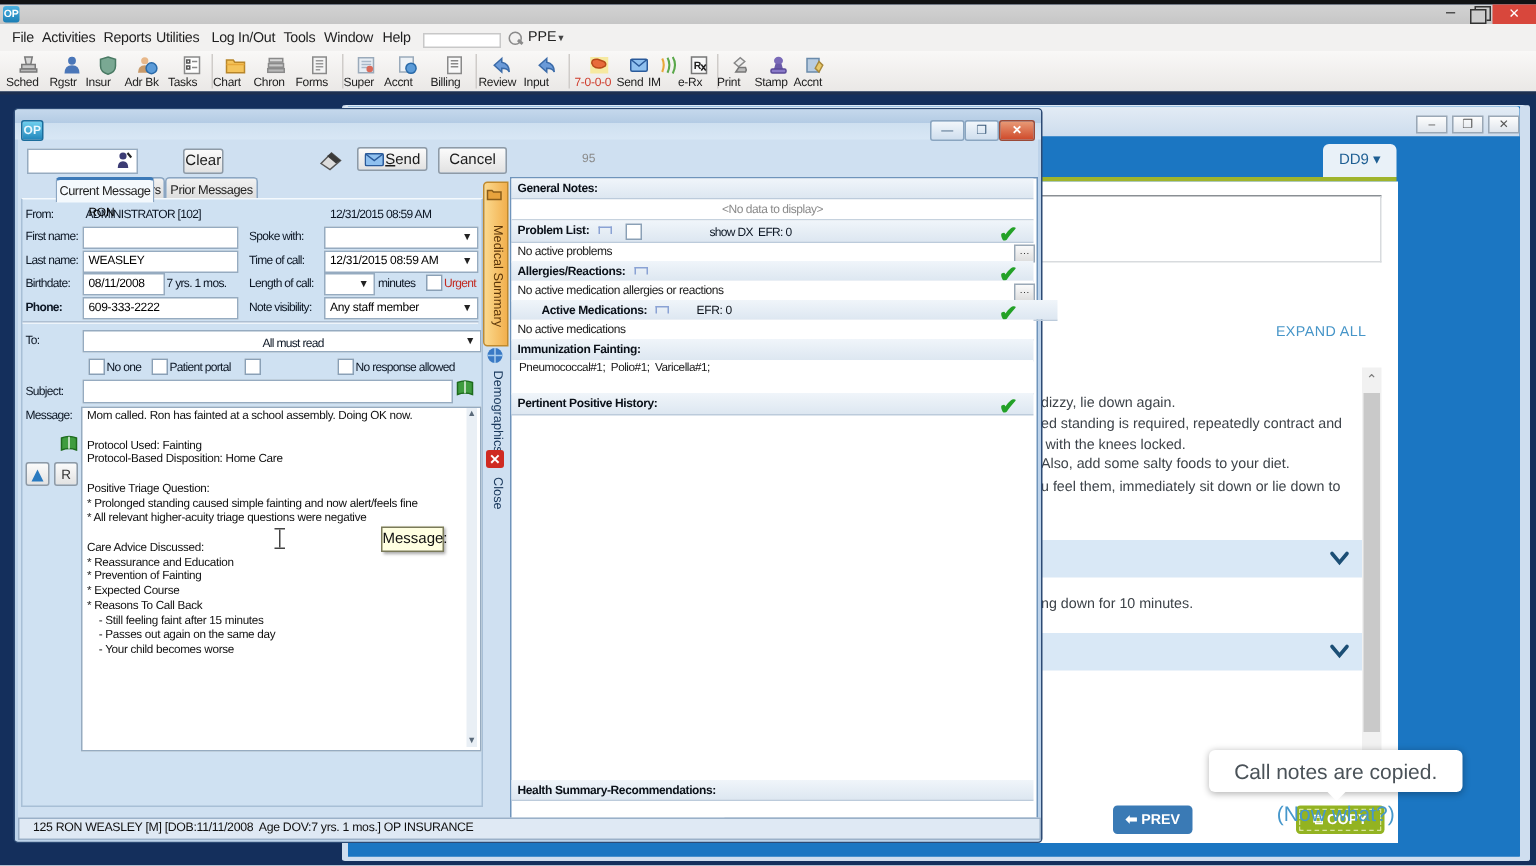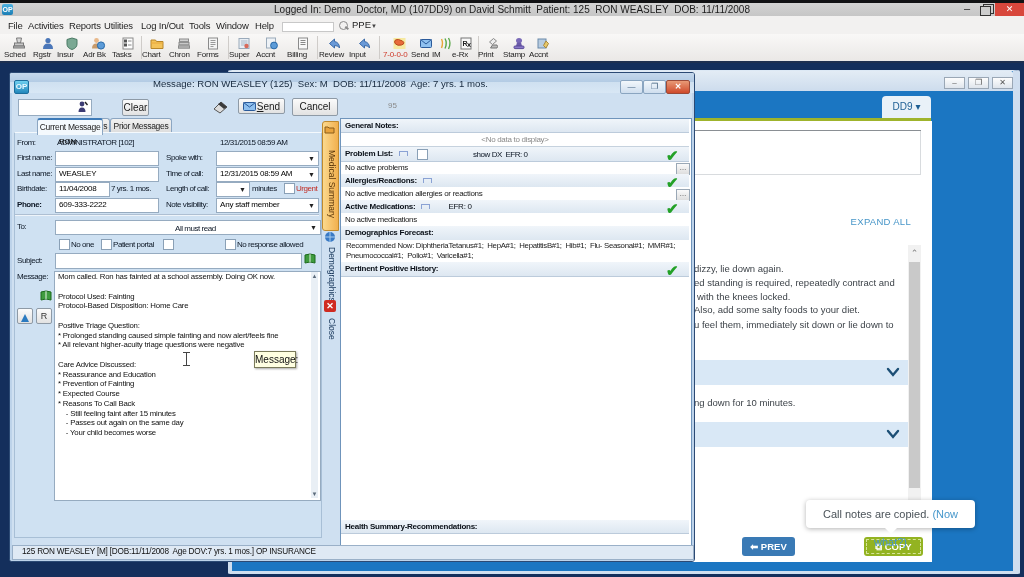--- a/index.html
+++ b/index.html
@@ -40,21 +40,21 @@
 #cardbox{left:620px;top:131px;width:300px;height:43px;border-bottom:1px solid #d8dbde;border-right:1px solid #d8dbde;background:#fff;}
 #expand{left:790px;top:216px;width:121px;text-align:right;font-size:9.5px;letter-spacing:.3px;color:#4695c8;}
 .cardtxt{position:absolute;font-size:9.5px;color:#3d4349;white-space:nowrap;}
 #vsb{left:908px;top:245px;width:13px;height:278px;background:#f1f1f1;}
 #vsbarr{left:908px;top:247px;width:13px;height:12px;color:#7a7a7a;font-size:9px;text-align:center;line-height:12px;}
 #vsbthumb{left:909px;top:262px;width:11px;height:226px;background:#c9c9c9;}
 .secbar{position:absolute;left:620px;width:288px;height:25px;background:#d9e8f6;}
 .chev{position:absolute;left:884px;width:18px;height:18px;}
 #prevbtn{left:742px;top:537px;width:53px;height:19px;background:#3a7ab5;border-radius:3px;color:#fff;font-size:9.5px;font-weight:bold;line-height:19px;text-align:center;}
 #copybtn{left:864px;top:537px;width:59px;height:19px;background:#93b321;border-radius:3px;outline:1px dashed #d6e49a;outline-offset:-3px;color:#fff;font-size:9.5px;font-weight:bold;line-height:19px;text-align:center;}
-#tooltip{left:806px;top:500px;width:169px;height:28px;background:#fff;border-radius:4px;box-shadow:0 1px 5px rgba(0,0,0,.3);font-size:11px;color:#4a5258;line-height:28px;text-align:center;}
+#tooltip{left:806px;top:500px;width:169px;height:28px;background:#fff;border-radius:4px;box-shadow:0 1px 5px rgba(0,0,0,.3);font-size:14px;color:#4a5258;line-height:28px;text-align:center;}
 #tooltip a{color:#4697cb;text-decoration:none;}
 #ttcaret{left:884px;top:527px;width:0;height:0;border-left:7px solid transparent;border-right:7px solid transparent;border-top:7px solid #fff;}
 
 #dlg{left:9px;top:72px;width:684px;height:488px;background:#cfe0f1;border:1px solid #2c4a74;border-radius:3px;}
 #dlgframe{left:10px;top:73px;width:680px;height:484px;border:2px solid #bdd3ea;border-radius:2px;}
 #dlgtitle{left:10px;top:73px;width:684px;height:20px;background:linear-gradient(#c5d8ec,#b3cbe4 45%,#cfe0f0 46%,#d8e7f5);border-radius:2px 2px 0 0;}
 #dlgtitletxt{left:153px;top:78px;font-size:9.6px;color:#16293e;}
 #dlgicon{left:14px;top:80px;width:13px;height:12px;background:linear-gradient(#6fd0ef,#2287bc);border:1px solid #1b6d9c;border-radius:2px;color:#eaf8ff;font-size:8px;line-height:12px;text-align:center;font-weight:bold;}
 .dwb{position:absolute;top:80px;width:21px;height:12px;border:1px solid #8aa5c0;background:linear-gradient(#f2f7fb,#cfdeee);color:#3a5a7a;font-size:8px;text-align:center;line-height:11px;border-radius:2px;}
 #dclose{left:666px;top:80px;width:22px;height:12px;border:1px solid #9a4a38;background:linear-gradient(#e89a76,#cf4a2b);color:#fff;font-size:8px;text-align:center;line-height:12px;border-radius:2px;font-weight:bold;}
@@ -80,21 +80,20 @@
 
 #msgtext{left:58px;top:272px;width:250px;font-size:7.8px;letter-spacing:-.2px;line-height:9.75px;color:#101010;white-space:pre;}
 #statusbar{left:12px;top:545px;width:680px;height:13px;background:#dfe9f4;border:1px solid #9ab0c8;font-size:8.2px;letter-spacing:-.2px;line-height:12px;color:#101010;}
 </style>
 </head>
 <body>
 <div id="screen">
 
   <div class="abs" id="topblack"></div>
   <div class="abs" id="titlebar"></div>
-  <div class="abs" id="titletxt">Logged In: Demo&nbsp; Doctor, MD (107DD9) on David Schmitt&nbsp; Patient: 125&nbsp; RON WEASLEY&nbsp; DOB: 11/11/2008</div>
   <div class="abs" id="opicon">OP</div>
   <div class="abs" id="mainmin">–</div>
   <div class="abs" id="mainmax2"></div>
     <div class="abs" id="mainmax"></div>
   <div class="abs" id="mainclose">✕</div>
   <div class="abs" id="menubar"></div>
   <div class="mi" style="left:8px;">File</div>
   <div class="mi" style="left:28px;">Activities</div>
   <div class="mi" style="left:69px;">Reports</div>
   <div class="mi" style="left:104px;">Utilities</div>
@@ -293,21 +292,20 @@
       <path d="M4 6 L9 12 L14 6" fill="none" stroke="#1c4f76" stroke-width="2.4" stroke-linecap="round"></path>
     </svg>
   <div class="abs" id="prevbtn">⬅ PREV</div>
   <div class="abs" id="copybtn">⧉ COPY</div>
   <div class="abs" id="tooltip">Call notes are copied. <a>(Now what?)</a></div>
   <div class="abs" id="ttcaret"></div>
 
   <div class="abs" id="dlg"></div>
   <div class="abs" id="dlgframe"></div>
   <div class="abs" id="dlgtitle"></div>
-  <div class="abs" id="dlgtitletxt">Message: RON WEASLEY (125)&nbsp; Sex: M&nbsp; DOB: 11/11/2008&nbsp; Age: 7 yrs. 1 mos.</div>
   <div class="abs" id="dlgicon">OP</div>
   <div class="dwb" style="left:620px;">—</div>
   <div class="dwb" style="left:643px;">❐</div>
   <div class="abs" id="dclose">✕</div>
   <div id="dlgbody">
 
     <div class="fld" style="left:18px;top:99px;width:72px;height:15px;"></div>
     <svg class="abs" style="left:77px;top:100px;width:12px;height:13px;" viewBox="0 0 12 13">
         <circle cx="5" cy="4" r="2.4" fill="#3c3c74"></circle>
         <path d="M1.5 12 Q1.5 7.5 5 7.5 Q8.5 7.5 8.5 12 Z" fill="#3c3c74"></path>
@@ -342,21 +340,21 @@
     <div class="cmbarr" style="left:308px;top:155px;">▼</div>
     <div class="lbl" style="left:17px;top:169px;">Last name:</div>
     <div class="fld" style="left:55px;top:167px;width:102px;height:13px;"></div>
     <div class="val" style="left:59px;top:169px;">WEASLEY</div>
     <div class="lbl" style="left:166px;top:169px;">Time of call:</div>
     <div class="cmb" style="left:216px;top:167px;width:101px;height:13px;"></div>
     <div class="val" style="left:220px;top:169px;">12/31/2015 08:59 AM</div>
     <div class="cmbarr" style="left:308px;top:171px;">▼</div>
     <div class="lbl" style="left:17px;top:184px;">Birthdate:</div>
     <div class="fld" style="left:55px;top:182px;width:53px;height:13px;"></div>
-    <div class="val" style="left:59px;top:184px;">11/04/2008</div>
+    <div class="val" style="left:59px;top:184px;">08/11/2008</div>
     <div class="lbl" style="left:111px;top:184px;">7 yrs. 1 mos.</div>
     <div class="lbl" style="left:166px;top:184px;">Length of call:</div>
     <div class="cmb" style="left:216px;top:182px;width:32px;height:13px;"></div>
     <div class="cmbarr" style="left:239px;top:186px;">▼</div>
     <div class="lbl" style="left:252px;top:184px;">minutes</div>
     <div class="cb" style="left:284px;top:183px;"></div>
     <div class="lbl" style="left:296px;top:184px;color:#c22a21;">Urgent</div>
     <div class="lbl" style="left:17px;top:200px;font-weight:bold;">Phone:</div>
     <div class="fld" style="left:55px;top:198px;width:102px;height:13px;"></div>
     <div class="val" style="left:59px;top:200px;">609-333-2222</div>
@@ -438,26 +436,25 @@
     <div class="rhdr" style="top:147px;height:14px;line-height:14px;"><span style="margin-left:4px;">Problem List:</span><span style="display:inline-block;vertical-align:0;width:7px;height:4px;margin-left:6px;border-left:1.5px solid #8aa2d4;border-right:1.5px solid #8aa2d4;border-top:1.5px solid #8aa2d4;"></span></div>
     <div class="cb" style="left:417px;top:149px;"></div>
     <div class="lbl" style="left:429px;top:150px;padding-left:44px;">show DX&nbsp; EFR: 0</div>
     <div class="gchk" style="top:147px;">✔</div>
     <div class="rrow" style="top:162px;height:12px;line-height:12px;"><span style="margin-left:4px;">No active problems</span></div>
     <div class="dots" style="top:163px;">…</div>
     <div class="rhdr" style="top:174px;height:13px;line-height:13px;"><span style="margin-left:4px;">Allergies/Reactions:</span><span style="display:inline-block;vertical-align:0;width:7px;height:4px;margin-left:6px;border-left:1.5px solid #8aa2d4;border-right:1.5px solid #8aa2d4;border-top:1.5px solid #8aa2d4;"></span></div>
     <div class="gchk" style="top:174px;">✔</div>
     <div class="rrow" style="top:187px;height:13px;line-height:13px;"><span style="margin-left:4px;">No active medication allergies or reactions</span></div>
     <div class="dots" style="top:189px;">…</div>
-    <div class="rhdr" style="top:200px;height:13px;line-height:13px;"><span style="margin-left:4px;">Active Medications:</span><span style="display:inline-block;vertical-align:0;width:7px;height:4px;margin-left:6px;border-left:1.5px solid #8aa2d4;border-right:1.5px solid #8aa2d4;border-top:1.5px solid #8aa2d4;"></span><span style="font-weight:normal;margin-left:18px;">EFR: 0</span></div>
+    <div class="rhdr" style="top:200px;height:13px;line-height:13px;padding-left:16px;"><span style="margin-left:4px;">Active Medications:</span><span style="display:inline-block;vertical-align:0;width:7px;height:4px;margin-left:6px;border-left:1.5px solid #8aa2d4;border-right:1.5px solid #8aa2d4;border-top:1.5px solid #8aa2d4;"></span><span style="font-weight:normal;margin-left:18px;">EFR: 0</span></div>
     <div class="gchk" style="top:200px;">✔</div>
     <div class="rrow" style="top:213px;height:13px;line-height:13px;"><span style="margin-left:4px;">No active medications</span></div>
-    <div class="rhdr" style="top:226px;height:14px;line-height:14px;"><span style="margin-left:4px;">Demographics Forecast:</span></div>
+    <div class="rhdr" style="top:226px;height:14px;line-height:14px;"><span style="margin-left:4px;">Immunization Fainting:</span></div>
     <div class="rrow" style="top:240px;height:22px;font-size:9px;line-height:10px;">
-        <span style="display:block;white-space:nowrap;overflow:hidden;margin:1px 0 0 5px;font-size:7.8px;letter-spacing:-.3px;">Recommended Now: DiphtheriaTetanus#1;&nbsp; HepA#1;&nbsp; HepatitisB#1;&nbsp; Hib#1;&nbsp; Flu- Seasonal#1;&nbsp; MMR#1;</span>
         <span style="display:block;white-space:nowrap;margin-left:5px;font-size:7.8px;letter-spacing:-.3px;">Pneumococcal#1;&nbsp; Polio#1;&nbsp; Varicella#1;</span>
       </div>
     <div class="rhdr" style="top:262px;height:14px;line-height:14px;"><span style="margin-left:4px;">Pertinent Positive History:</span></div>
     <div class="gchk" style="top:262px;">✔</div>
     <div class="rhdr" style="top:520px;height:13px;line-height:13px;"><span style="margin-left:4px;">Health Summary-Recommendations:</span></div>
     <div class="abs" style="left:483px;top:545px;width:206px;height:7px;background:#dde4eb;border:1px solid #b8c4d0;"></div>
 
     <div class="abs" id="statusbar"><span style="margin-left:9px;">125 RON WEASLEY [M] [DOB:11/11/2008&nbsp; Age DOV:7 yrs. 1 mos.] OP INSURANCE</span></div>
   </div>
 </div>

